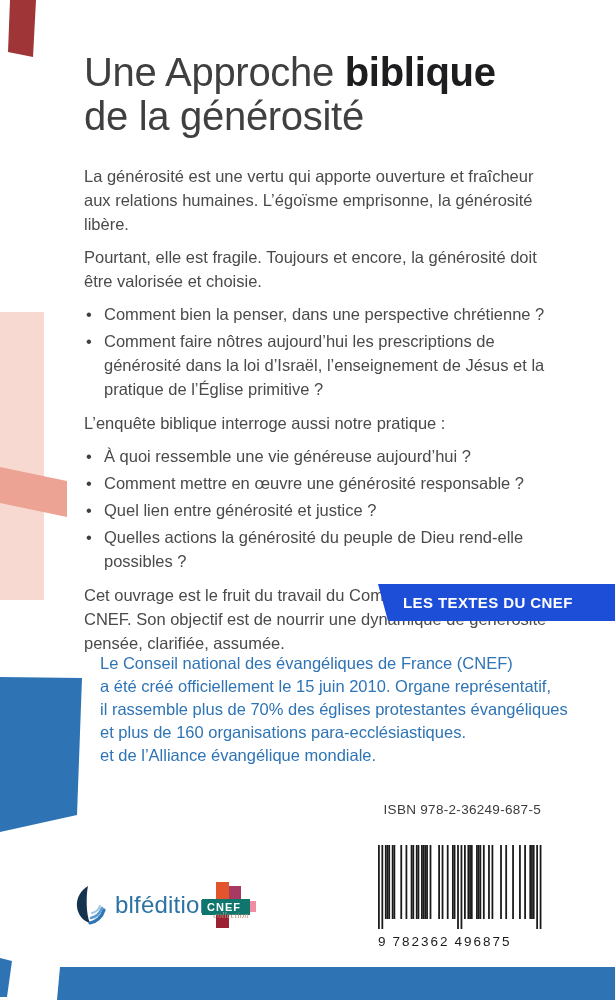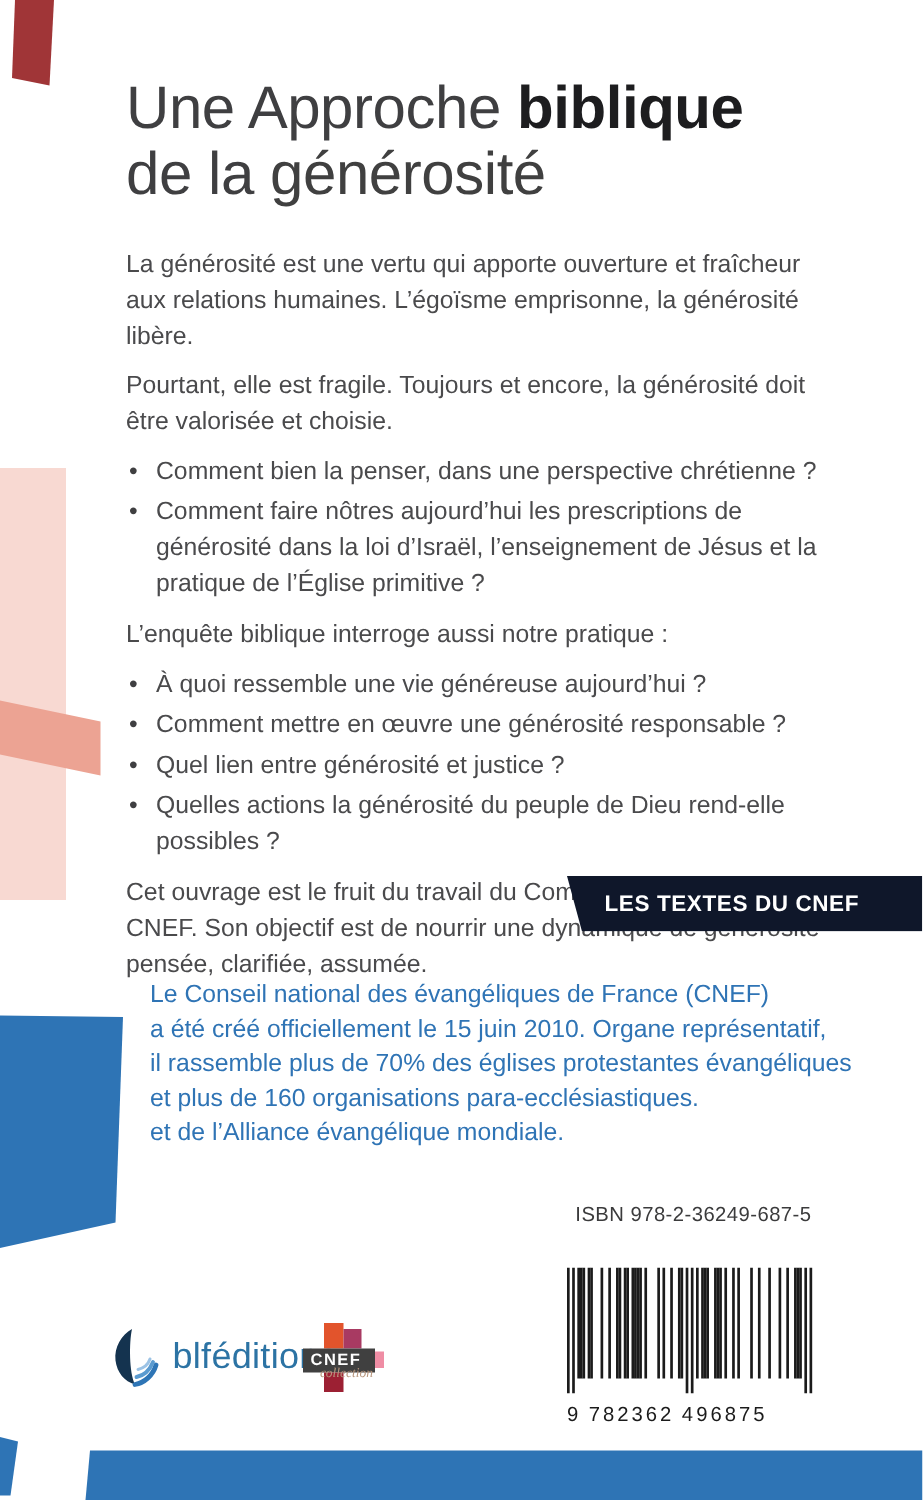--- a/index.html
+++ b/index.html
@@ -19,21 +19,21 @@
 
   
   .synopsis { position:absolute; left:84px; top:164px; width:465px; font-size:16.5px; line-height:24px; color:#4a4a4c; }
   .synopsis p { margin:0 0 9px 0; }
   .bullet-list { margin:0 0 10px 2px; }
   .bullet-item { display:flex; gap:10px; margin-bottom:3px; }
   .bullet-item .dot { width:8px; flex:0 0 8px; color:#3f3f41; }
 
   
   .banner { position:absolute; left:378px; top:584px; width:237px; height:37px;
-    background:#0f172a; clip-path:polygon(0 0,100% 0,100% 100%,10px 100%);
+    background:#1d4ed8; clip-path:polygon(0 0,100% 0,100% 100%,10px 100%);
     display:flex; align-items:center; padding-left:25px; }
   .banner span { color:#ffffff; font-weight:700; font-size:15px; letter-spacing:0.4px; }
 
   
   .cnef-par { position:absolute; left:100px; top:652px; font-size:16.5px; line-height:23px; color:#2f74b5; }
   .cnef-par span { display:block; }
 
   
   .price-block { position:absolute; right:74px; top:796px; text-align:right; color:#3b3b3c; }
   .price { font-size:23px; letter-spacing:0.5px; }
@@ -47,21 +47,21 @@
 
   
   .blf-logo { position:absolute; left:72px; top:885px; display:flex; align-items:center; gap:7px; }
   .blf-logo .blf-text { font-size:24px; color:#2c73a4; letter-spacing:0.2px; }
 
   
   .cnef-logo { position:absolute; left:202px; top:882px; width:58px; height:58px; }
   .cnef-logo .pc { position:absolute; }
   .pc-top-orange { left:14px; top:0; width:13px; height:17px; background:#e2542c; }
   .pc-top-magenta { left:27px; top:4px; width:12px; height:13px; background:#a83a62; }
-  .pc-band { left:0; top:17px; width:48px; height:16px; background:#404040; display:flex; align-items:center; padding-left:5px; }
+  .pc-band { left:0; top:17px; width:48px; height:16px; background:#0f766e; display:flex; align-items:center; padding-left:5px; }
   .pc-band span { color:#ffffff; font-weight:700; font-size:11px; letter-spacing:1px; }
   .pc-right-pink { left:48px; top:19px; width:6px; height:11px; background:#ef8da4; }
   .pc-bottom { left:14px; top:33px; width:13px; height:13px; background:#9c2033; }
   .pc-collection { left:2px; top:28px; width:54px; text-align:center; font-family:"Liberation Serif", serif; font-style:italic; font-size:9px; color:#b8967d; }
 </style>
 </head>
 <body>
 
 <svg class="deco-svg" viewBox="0 0 615 1000">
   <polygon points="10,0 36,0 33,57 8,52" fill="#a03537"></polygon>

